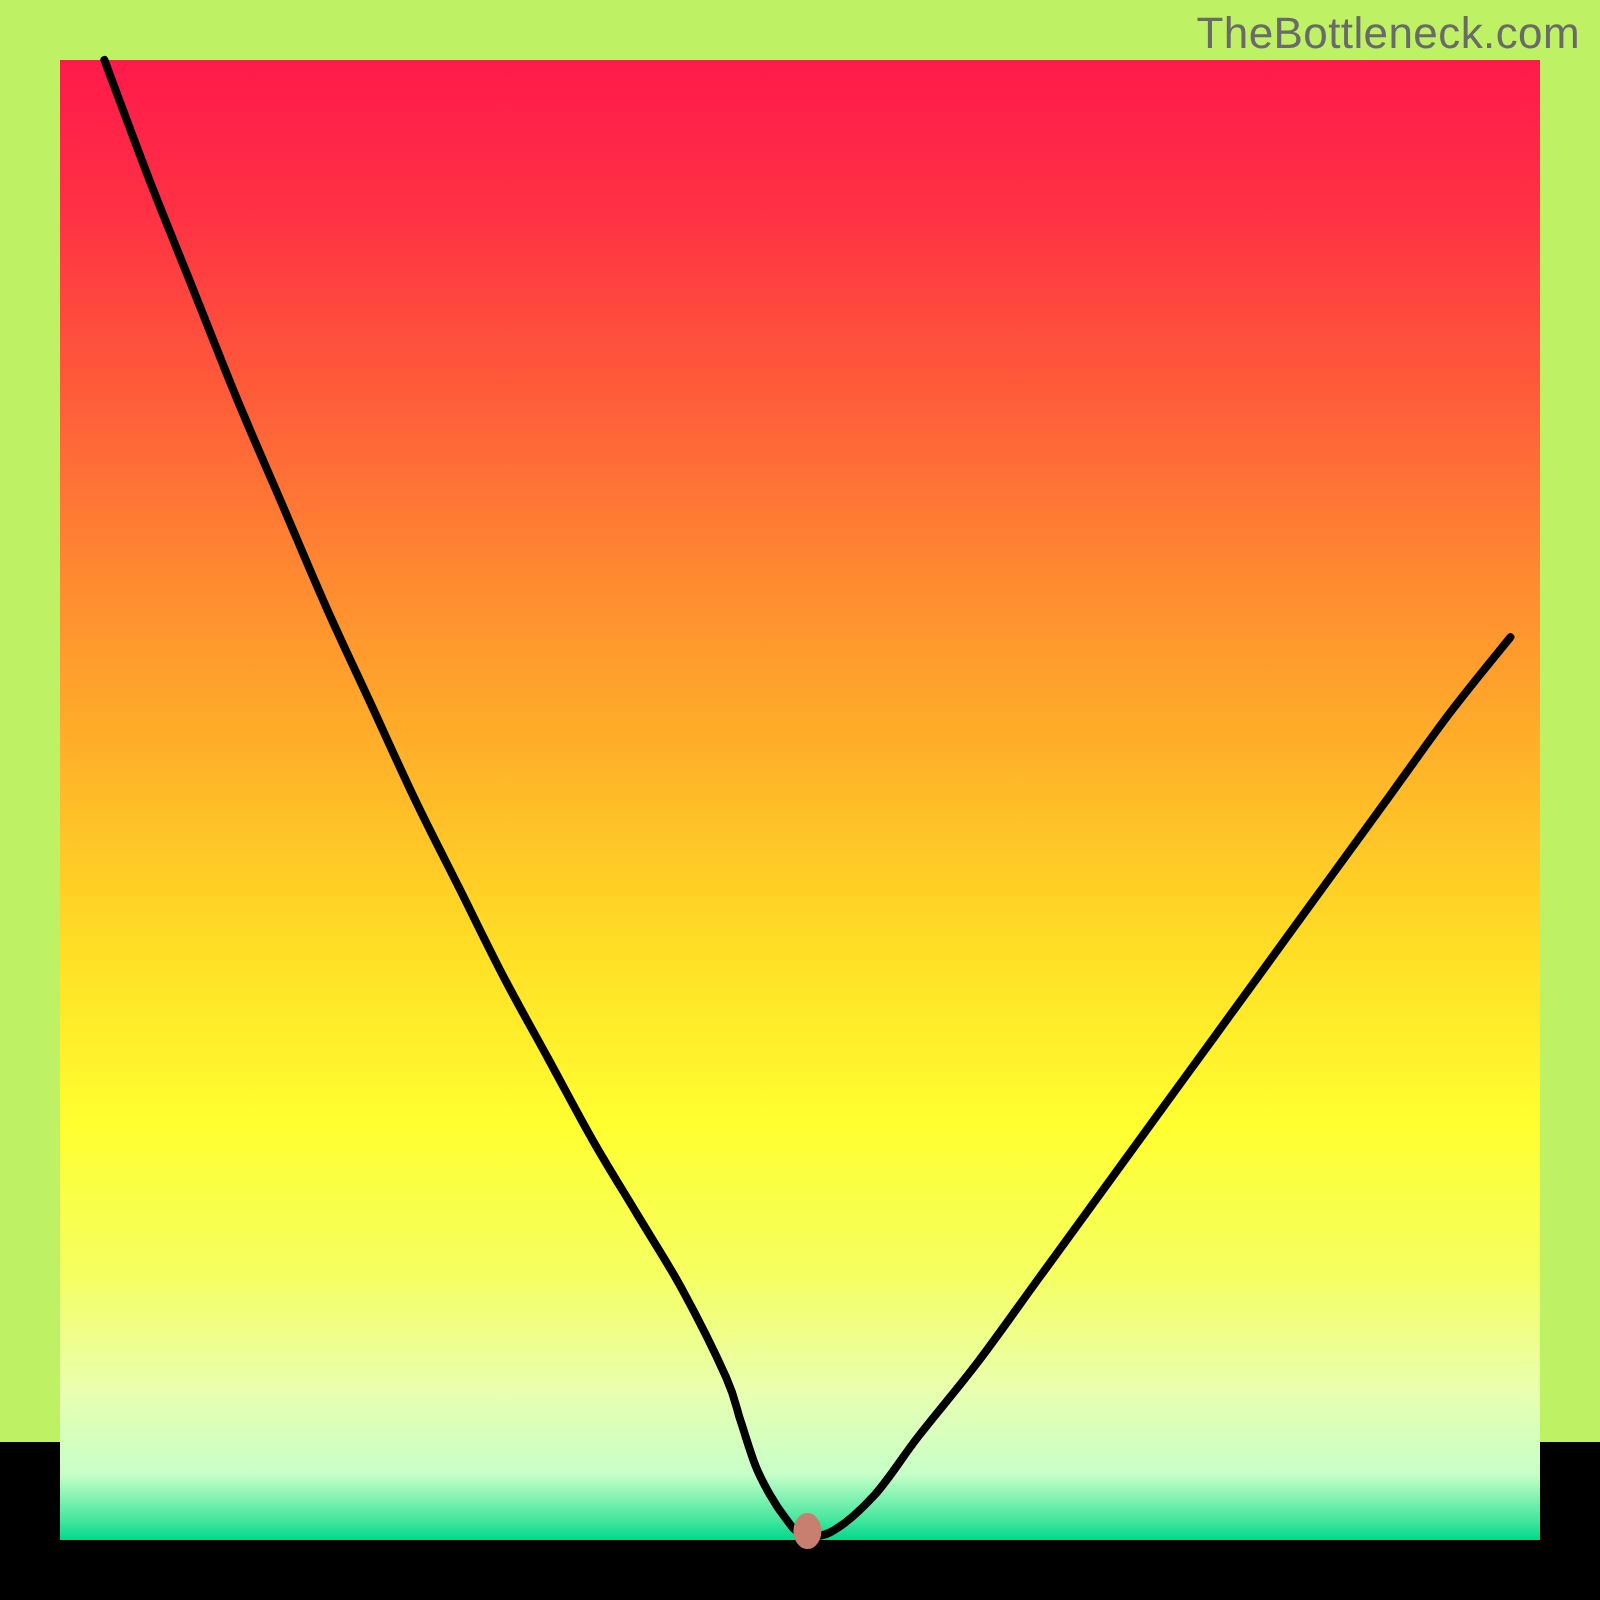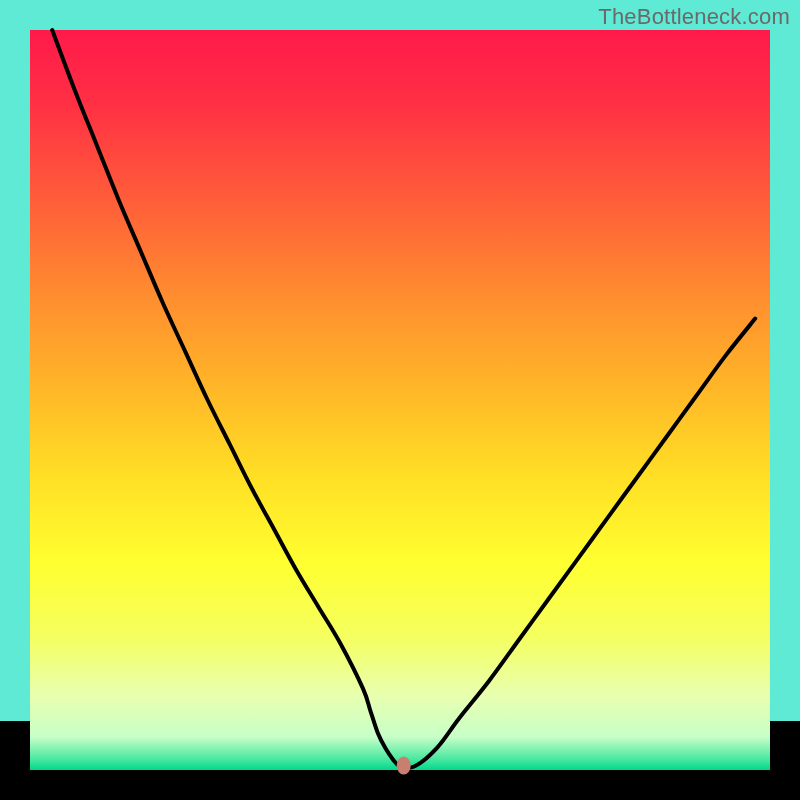--- a/index.html
+++ b/index.html
@@ -8,21 +8,21 @@
     width: 800px;
     height: 800px;
     background: #000;
     font-family: Arial, Helvetica, sans-serif;
     overflow: hidden;
   }
   .frame {
     position: relative;
     width: 800px;
     height: 721px;
-    background: #5eead4;
+    background: #bef264;
   }
   .watermark {
     position: absolute;
     top: 4px;
     right: 10px;
     color: #6a6a6a;
     font-size: 22px;
     font-weight: 500;
     letter-spacing: 0.2px;
     z-index: 5;

